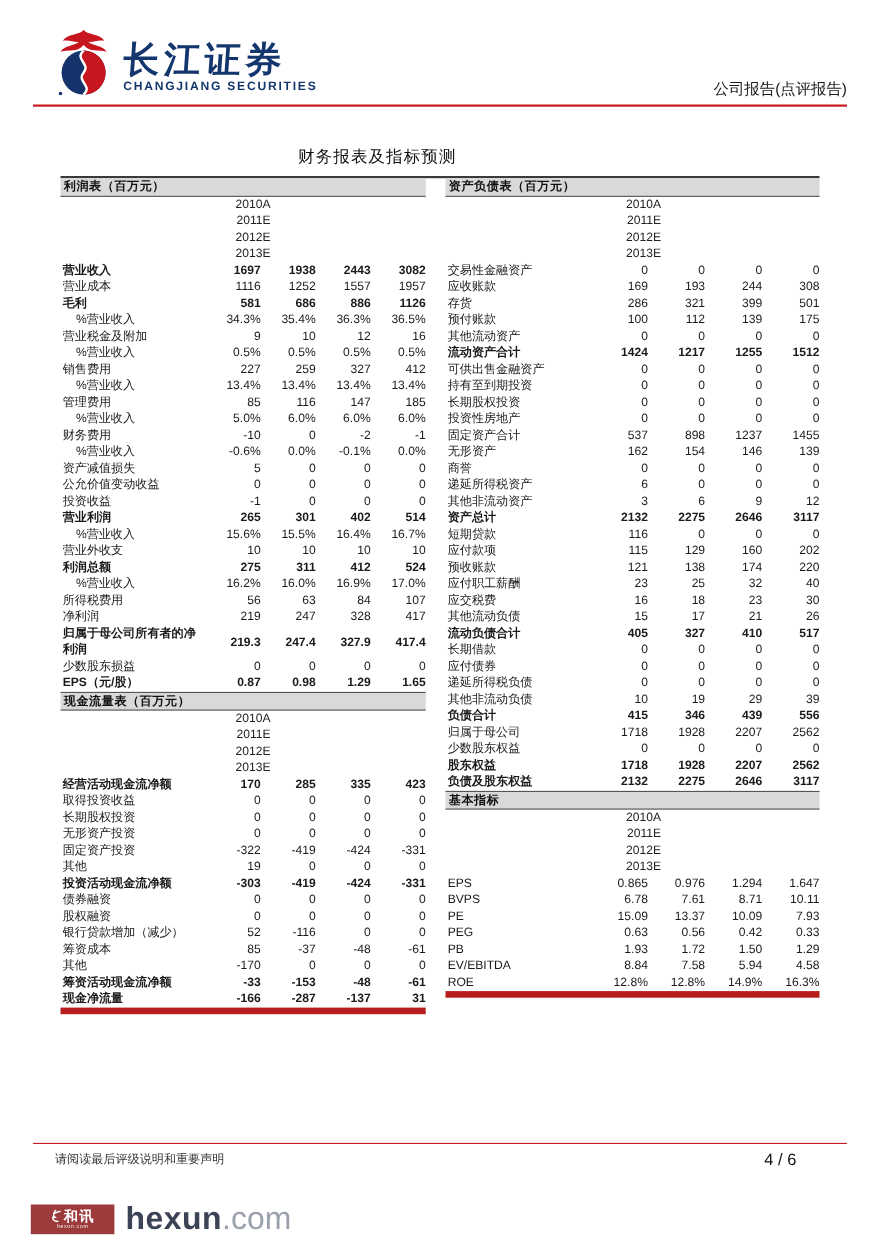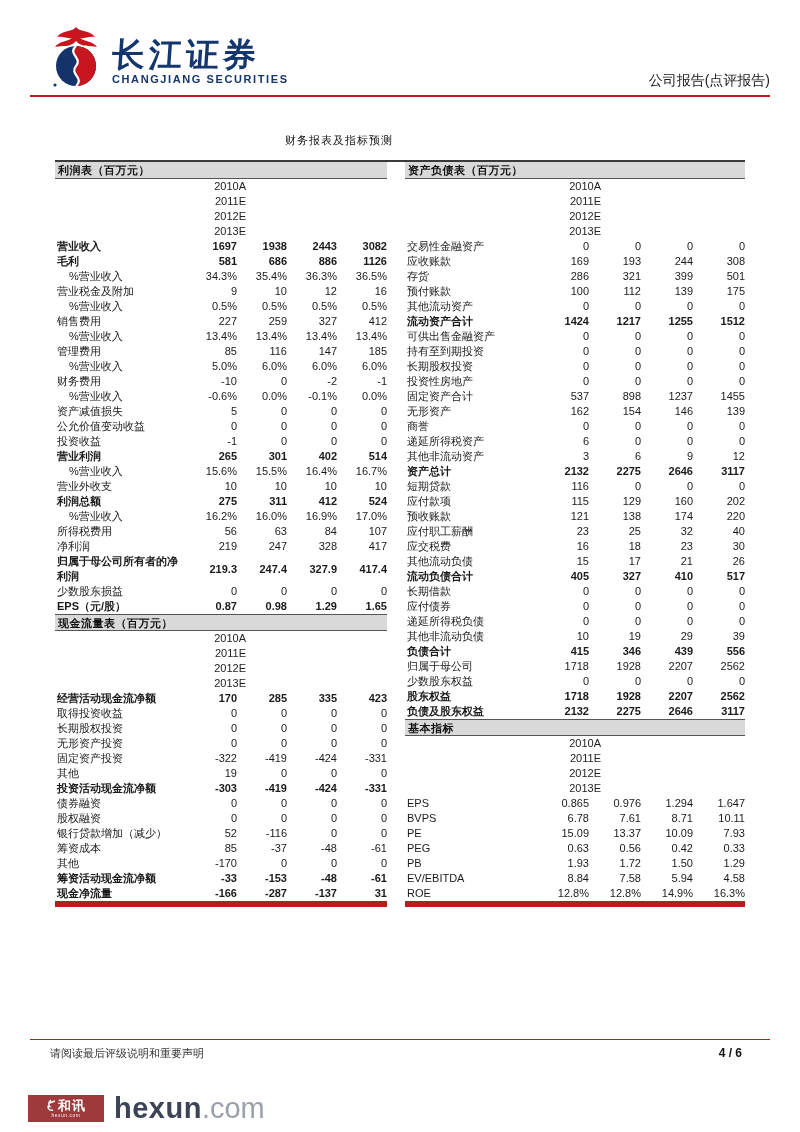--- a/index.html
+++ b/index.html
@@ -10,41 +10,41 @@
   
   .brand { position:absolute; left:48px; top:26px; display:flex; align-items:flex-start; }
   .brand-mark { width:56px; height:62px; }
   .brand-text { margin-left:8px; padding-top:14px; }
   .brand-cn { font-size:33px; font-weight:900; color:#14366e; letter-spacing:4px; transform:skewX(-4deg); line-height:30px; font-family:"Liberation Serif","DejaVu Serif",serif; }
   .brand-en { font-size:11px; font-weight:700; color:#14366e; letter-spacing:1.6px; margin-top:3px; }
   .report-type { position:absolute; top:72px; right:30px; font-size:14px; color:#1a1a1a; }
   .header-rule { position:absolute; left:30px; top:95px; width:740px; height:2px; background:#c81a20; }
 
   
-  .fin-title { position:absolute; left:285px; top:133px; font-size:11px; color:#111; letter-spacing:1px; }
+  .fin-title { position:absolute; left:271px; top:133px; font-size:15px; color:#111; letter-spacing:1px; }
 
   
   .tables-wrap { position:absolute; left:55px; top:160px; width:690px; display:flex; border-top:2px solid #3a3a3a; }
   .tcol { border-bottom:6px solid #b91c1c; align-self:flex-start; }
   .tcol.left  { width:332px; margin-right:18px; }
   .tcol.right { width:340px; }
   .band { height:17px; line-height:16px; background:#d9d9d9; border-bottom:1px solid #555; font-size:11px; font-weight:700; color:#111; padding-left:3px; letter-spacing:0.5px; }
   .fin-table + .fin-table .band { border-top:1px solid #555; }
   .trow { display:flex; align-items:center; min-height:15px; line-height:15px; font-size:11px; color:#1a1a1a; }
   .trow .lbl { flex:1; padding-left:2px; }
   .trow .val { width:50px; text-align:right; white-space:nowrap; }
   .tcol.right .trow .val { width:52px; }
   .trow.b { font-weight:700; }
   .trow.ind .lbl { padding-left:14px; }
   .trow.thead { font-weight:400; color:#222;flex-direction:column; }
 
   
   .footer-rule { position:absolute; left:30px; top:1039px; width:740px; height:1px; background:#c81a20; }
   .footer-disclaimer { position:absolute; left:50px; top:1046px; font-size:11px; color:#333;text-align:right; }
-  .page-num { position:absolute; top:1046px; right:58px; font-size:12px; font-weight:700; color:#111; }
+  .page-num { position:absolute; top:1046px; right:76px; font-size:15px; font-weight:400; color:#111; }
 
   
   .hexun { position:absolute; left:28px; top:1094px; display:flex; align-items:center; }
   .hexun-badge { width:76px; height:27px; background:#9d3a3c; color:#fff; display:flex; flex-direction:column; align-items:center; justify-content:center;text-align:right; }
   .hexun-badge-top { display:flex; align-items:center; gap:2px; }
   .hexun-badge-cn { font-size:13px; font-weight:700; letter-spacing:1px; line-height:13px; }
   .hexun-badge-sub { font-size:5px; line-height:6px; letter-spacing:0.5px; opacity:0.9; }
   .hexun-word { margin-left:10px; font-size:29px; line-height:29px; }
   .hexun-word .hx-b { font-weight:700; color:#3c4356; letter-spacing:0.5px; }
   .hexun-word .hx-g { font-weight:400; color:#9ba1ac; }
@@ -83,20 +83,27 @@
             <div class="val">2012E</div>
             <div class="val">2013E</div>
           </div>
           <div class="trow b">
             <div class="lbl">营业收入</div>
             <div class="val">1697</div>
             <div class="val">1938</div>
             <div class="val">2443</div>
             <div class="val">3082</div>
           </div>
+          <div class="trow">
+            <div class="lbl">营业成本</div>
+            <div class="val">1116</div>
+            <div class="val">1252</div>
+            <div class="val">1557</div>
+            <div class="val">1957</div>
+          </div>
           <div class="trow b">
             <div class="lbl">毛利</div>
             <div class="val">581</div>
             <div class="val">686</div>
             <div class="val">886</div>
             <div class="val">1126</div>
           </div>
           <div class="trow ind">
             <div class="lbl">%营业收入</div>
             <div class="val">34.3%</div>

